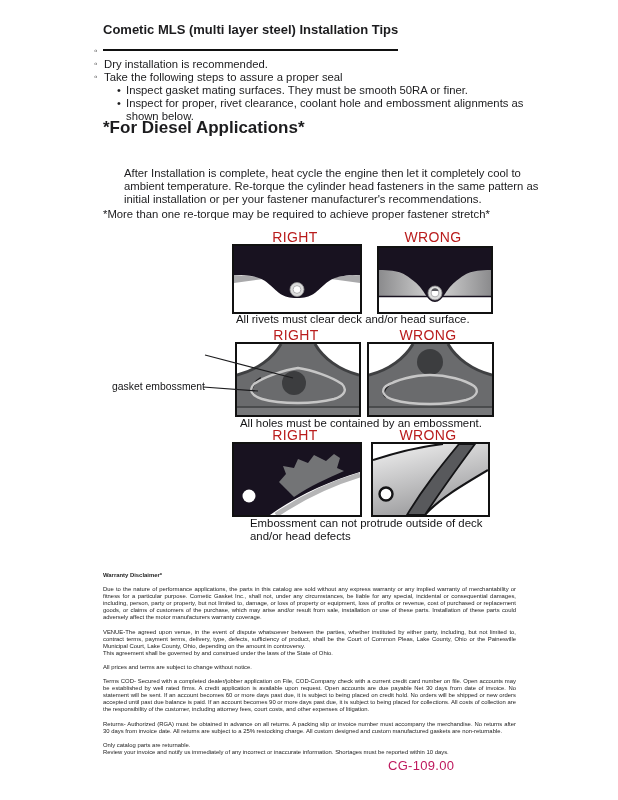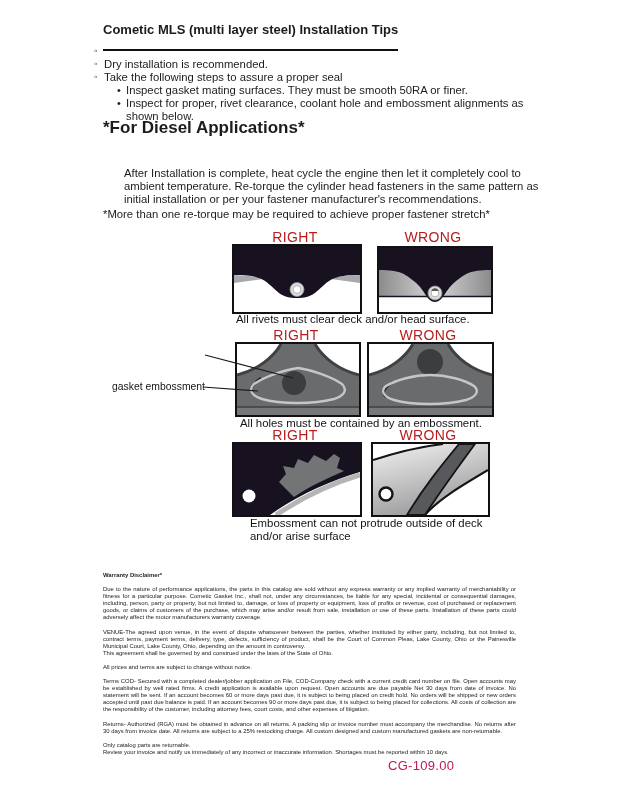--- a/index.html
+++ b/index.html
@@ -170,21 +170,21 @@
       <rect width="115" height="71" fill="#ffffff"></rect>
       <path d="M0,16 C28,7 52,2 70,0 H115 V26 C88,42 66,55 52,71 H0 Z" fill="url(#g3)"></path>
       <path d="M0,16 C28,7 52,2 70,0" fill="none" stroke="#141416" stroke-width="2"></path>
       <path d="M115,26 C88,42 66,55 52,71" fill="none" stroke="#141416" stroke-width="2"></path>
       <path d="M86,0 C68,22 50,44 34,71 L52,71 C68,46 86,22 102,0 Z" fill="#58595c" stroke="#141416" stroke-width="1.8"></path>
       <circle cx="13" cy="50" r="6.5" fill="#ffffff" stroke="#141416" stroke-width="2.4"></circle>
     </svg>
   </div>
   <div class="abs cap" style="left:250px;top:517px;">
     <div>Embossment can not protrude outside of deck</div>
-    <div>and/or arise surface</div>
+    <div>and/or head defects</div>
   </div>
 
   <div class="abs legal">
     <div class="lh">Warranty Disclaimer*</div>
     <p>Due to the nature of performance applications, the parts in this catalog are sold without any express warranty or any implied warranty of merchantability or fitness for a particular purpose.  Cometic Gasket Inc., shall not, under any circumstances, be liable for any special, incidental or consequential damages, including, person, party or property, but not limited to, damage, or loss of property or equipment, loss of profits or revenue, cost of purchased or replacement goods, or claims of customers of the purchase, which may arise and/or result from sale, installation or use of these parts.  Installation of these parts could adversely affect the motor manufacturers warranty coverage.</p>
     <p class="tight">VENUE-The agreed upon venue, in the event of dispute whatsoever between the parties, whether instituted by either party, including, but not limited to, contract terms, payment terms, delivery, type, defects, sufficiency of product, shall be the Court of Common Pleas, Lake County, Ohio or the Painesville Municipal Court, Lake County, Ohio, depending on the amount in controversy.</p>
     <p>This agreement shall be governed by and construed under the laws of the State of Ohio.</p>
     <p>All prices and terms are subject to change without notice.</p>
     <p>Terms COD- Secured with a completed dealer/jobber application on File, COD-Company check with a current credit card number on file.  Open accounts may be established by well rated firms.  A credit application is available upon request.  Open accounts are due payable Net 30 days from date of invoice.  No statement will be sent.  If an account becomes 60 or more days past due, it is subject to being placed on credit hold.  No orders will be shipped or new orders accepted until past due balance is paid.  If an account becomes 90 or more days past due, it is subject to being placed for collections.  All costs of collection are the responsibility of the customer, including attorney fees, court costs, and other expenses of litigation.</p>
     <p>Returns- Authorized (RGA) must be obtained in advance on all returns.  A packing slip or invoice number must accompany the merchandise.  No returns after 30 days from invoice date.  All returns are subject to a 25% restocking charge.  All custom designed and custom manufactured gaskets are non-returnable.</p>

